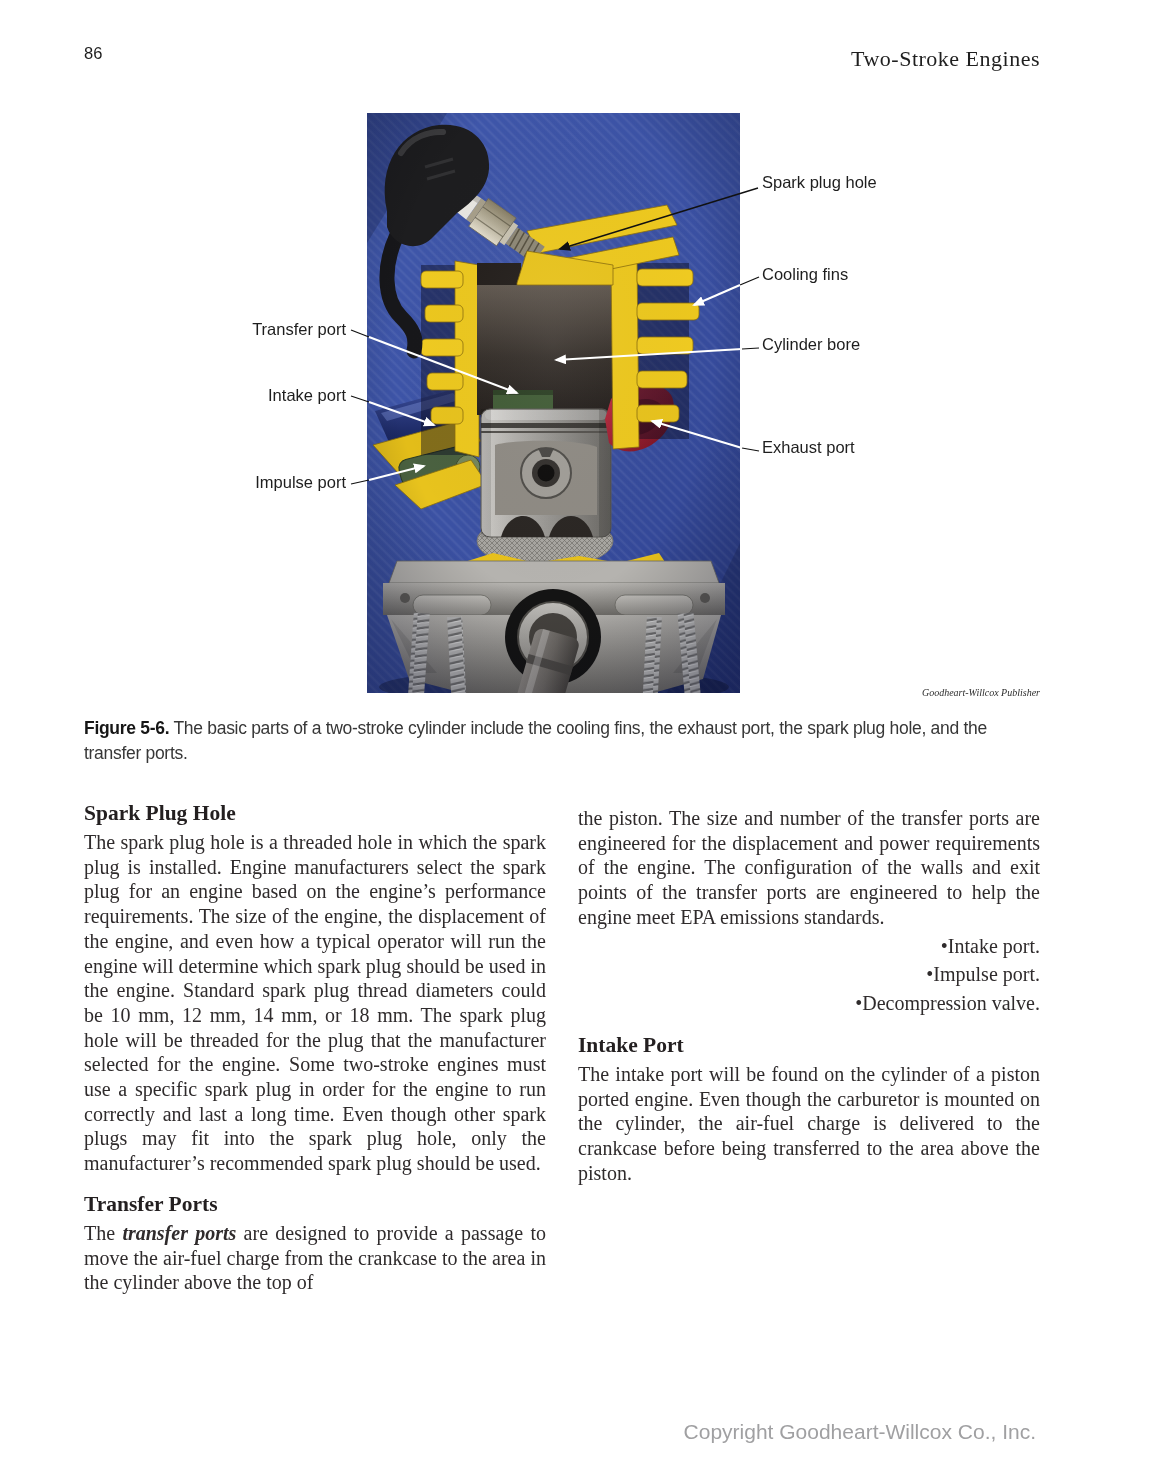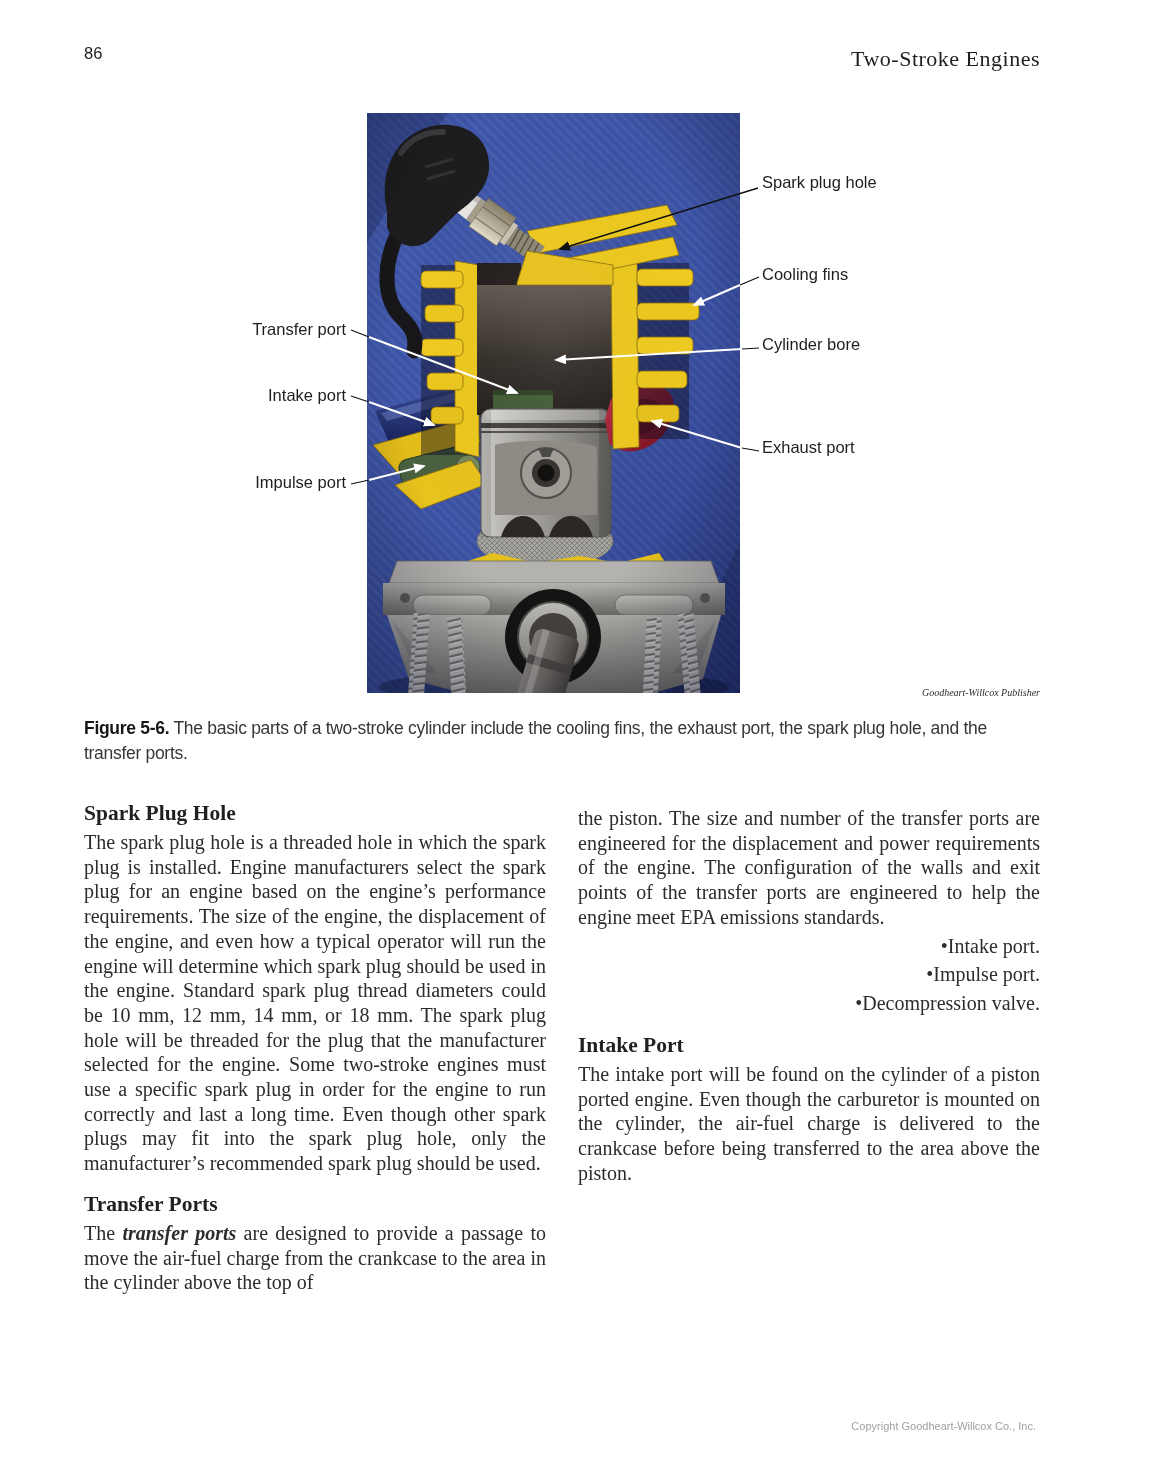--- a/index.html
+++ b/index.html
@@ -40,21 +40,21 @@
   .col p{margin:0;}
   .indent{text-indent:24px;}
   .seg-i{}
   .seg-bi{font-style:italic;font-weight:bold;}
   ul.bullets{list-style:none;margin:2px 0 0 0;padding:0 0 0 18px;text-align:right;}
   ul.bullets li{line-height:28.5px;}
   ul.bullets .dot{display:inline-block;width:16px;}
 
   
   .footer{left:0;top:1420px;width:1036px;text-align:right;
-          font-family:"Liberation Sans",sans-serif;font-size:11px;color:#a0a0a2;}
+          font-family:"Liberation Sans",sans-serif;font-size:21px;color:#a0a0a2;}
 </style>
 </head>
 <body>
 
 <div class="abs page-num">86</div>
 <div class="abs running-head">Two-Stroke Engines</div>
 
 <div class="abs figure-wrap">
 
   <svg class="photo-svg" viewBox="0 0 373 580" xmlns="http://www.w3.org/2000/svg">

